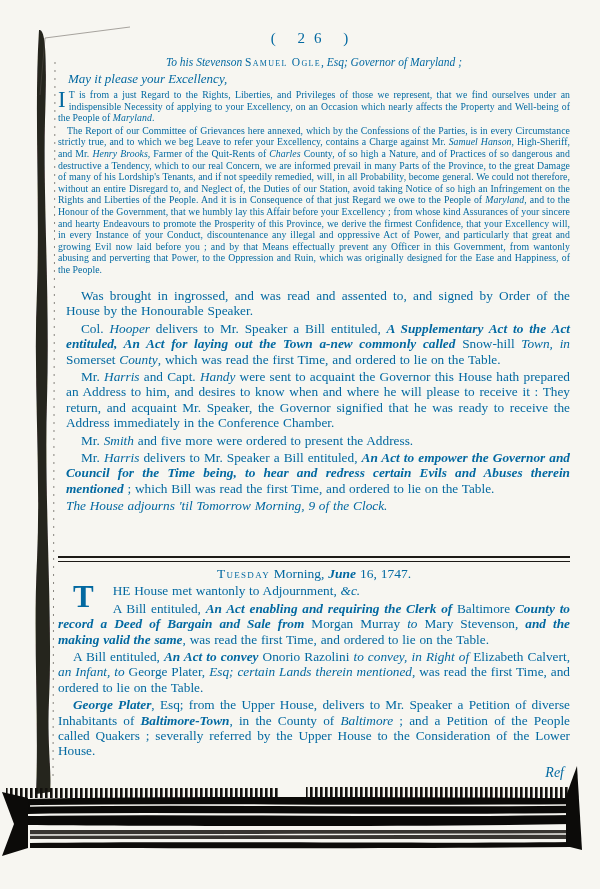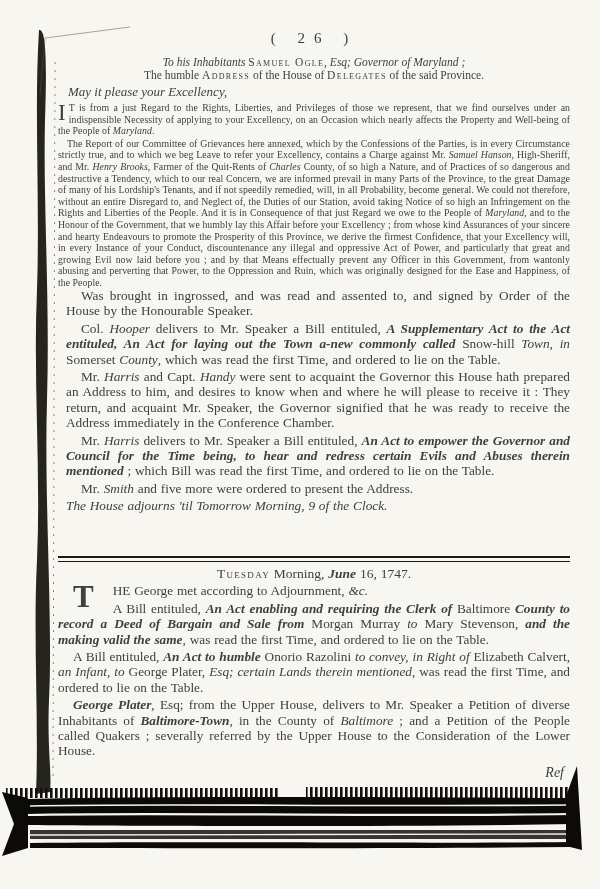--- a/index.html
+++ b/index.html
@@ -1,18 +1,18 @@
 <!DOCTYPE html>
 <html><head>
 <meta charset="utf-8">
 <style>
   html,body{margin:0;padding:0;background:#e9e8e4;}
   .page{
     position:relative;width:600px;height:889px;margin:0 auto;
-    background:#f7f6f1;overflow:hidden;color:#404040;
+    background:#f7f6f1;overflow:hidden;color:#0369a1;
     font-family:"Liberation Serif","DejaVu Serif",serif;
   }
   .content{position:absolute;left:58px;right:30px;top:30px;z-index:2;}
   .pageno{text-align:center;font-size:15px;letter-spacing:9px;margin:0 0 9px 0;}
   .dedication{text-align:center;font-style:italic;font-size:11.5px;line-height:13px;margin:0;}
   .addr-title{text-align:center;font-size:11.5px;line-height:13px;margin:0 0 2px 0;}
   .salutation{font-style:italic;font-size:13px;margin:2px 0 2px 10px;}
   .small-block{font-size:9.8px;line-height:11.6px;text-align:justify;letter-spacing:.05px;}
   .small-block p{margin:0 0 1px 0;}
   .small-block p.ind{text-indent:9px;}
@@ -63,42 +63,41 @@
       <rect x="30" y="830" width="540" height="9" fill="#16130f" opacity="0.85"></rect>
       <path d="M30,835 C200,833 400,836 570,834" stroke="#f5f4ef" stroke-width="1.4" fill="none"></path>
       <path d="M30,843 C200,841 420,844 570,842 L570,847 C400,849 200,848 30,848 Z" fill="#0e0c0a"></path>
       <path d="M2,792 L28,798 L28,848 L2,856 L14,824 Z" fill="#0c0b09"></path>
       <path d="M566,796 L577,766 L582,850 L566,846 Z" fill="#0c0b09"></path>
     </g>
   </svg>
 
   <div class="content">
     <div class="pageno">(  26  )</div>
-    <p class="dedication"><span>To his Inhabitants </span><span class="sc">Samuel Ogle</span><span>, Esq; Governor of Maryland ;</span></p>
-    <p class="addr-title"><span>The humble </span><span class="sc">Address</span><span> of the House of </span><span class="sc">Delegates</span><span> of the said Province.</span></p>
+    <p class="dedication"><span>To his Stevenson </span><span class="sc">Samuel Ogle</span><span>, Esq; Governor of Maryland ;</span></p>
     <p class="salutation">May it please your Excellency,</p>
     <div class="small-block">
       <p><span class="dc">I</span><span>T is from a just Regard to the Rights, Liberties, and Privileges of those we represent, that we find ourselves under an indispensible Necessity of applying to your Excellency, on an Occasion which nearly affects the Property and Well-being of the People of </span><span class="it">Maryland</span><span>.</span></p>
       <p class="ind"><span>The Report of our Committee of Grievances here annexed, which by the Confessions of the Parties, is in every Circumstance strictly true, and to which we beg Leave to refer your Excellency, contains a Charge against Mr. </span><span class="it">Samuel Hanson</span><span>, High-Sheriff, and Mr. </span><span class="it">Henry Brooks</span><span>, Farmer of the Quit-Rents of </span><span class="it">Charles</span><span> County, of so high a Nature, and of Practices of so dangerous and destructive a Tendency, which to our real Concern, we are informed prevail in many Parts of the Province, to the great Damage of many of his Lordship's Tenants, and if not speedily remedied, will, in all Probability, become general.  We could not therefore, without an entire Disregard to, and Neglect of, the Duties of our Station, avoid taking Notice of so high an Infringement on the Rights and Liberties of the People.  And it is in Consequence of that just Regard we owe to the People of </span><span class="it">Maryland</span><span>, and to the Honour of the Government, that we humbly lay this Affair before your Excellency ; from whose kind Assurances of your sincere and hearty Endeavours to promote the Prosperity of this Province, we derive the firmest Confidence, that your Excellency will, in every Instance of your Conduct, discountenance any illegal and oppressive Act of Power, and particularly that great and growing Evil now laid before you ; and by that Means effectually prevent any Officer in this Government, from wantonly abusing and perverting that Power, to the Oppression and Ruin, which was originally designed for the Ease and Happiness, of the People.</span></p>
     </div>
   </div>
 
   <div class="body-sec">
     <p><span>Was brought in ingrossed, and was read and assented to, and signed by Order of the House by the Honourable Speaker.</span></p>
     <p><span>Col. </span><span class="it">Hooper</span><span> delivers to Mr. Speaker a Bill entituled, </span><span class="bi">A Supplementary Act to the Act entituled, An Act for laying out the Town a-new commonly called </span><span>Snow-hill </span><span class="it">Town, in</span><span> Somerset </span><span class="it">County</span><span>, which was read the first Time, and ordered to lie on the Table.</span></p>
     <p><span>Mr. </span><span class="it">Harris</span><span> and Capt. </span><span class="it">Handy</span><span> were sent to acquaint the Governor this House hath prepared an Address to him, and desires to know when and where he will please to receive it :  They return, and acquaint Mr. Speaker, the Governor signified that he was ready to receive the Address immediately in the Conference Chamber.</span></p>
+    <p><span>Mr. </span><span class="it">Smith</span><span> and five more were ordered to present the Address.</span></p>
     <p><span>Mr. </span><span class="it">Harris</span><span> delivers to Mr. Speaker a Bill entituled, </span><span class="bi">An Act to empower the Governor and Council for the Time being, to hear and redress certain Evils and Abuses therein mentioned</span><span> ; which Bill was read the first Time, and ordered to lie on the Table.</span></p>
-    <p><span>Mr. </span><span class="it">Smith</span><span> and five more were ordered to present the Address.</span></p>
     <p class="adjourn">The House adjourns 'til Tomorrow Morning, 9 of the Clock.</p>
   </div>
 
   <div class="session-sec">
     <div class="rule-double"></div>
     <p class="session-head"><span class="sc">Tuesday</span><span> Morning, </span><span class="bi">June</span><span> 16, 1747.</span></p>
-    <p class="flush"><span class="dc2">T</span><span>HE George met according to Adjournment, </span><span class="it">&amp;c.</span></p>
+    <p class="flush"><span class="dc2">T</span><span>HE House met wantonly to Adjournment, </span><span class="it">&amp;c.</span></p>
     <p class="flush"><span>A Bill entituled, </span><span class="bi">An Act enabling and requiring the Clerk of </span><span>Baltimore </span><span class="bi">County to record a Deed of Bargain and Sale from </span><span>Morgan Murray </span><span class="it">to</span><span> Mary Stevenson, </span><span class="bi">and the making valid the same</span><span>, was read the first Time, and ordered to lie on the Table.</span></p>
-    <p><span>A Bill entituled, </span><span class="bi">An Act to humble </span><span>Onorio Razolini </span><span class="it">to convey, in Right of</span><span> Elizabeth Calvert, </span><span class="it">an Infant, to</span><span> George Plater, </span><span class="it">Esq; certain Lands therein mentioned</span><span>, was read the first Time, and ordered to lie on the Table.</span></p>
+    <p><span>A Bill entituled, </span><span class="bi">An Act to convey </span><span>Onorio Razolini </span><span class="it">to convey, in Right of</span><span> Elizabeth Calvert, </span><span class="it">an Infant, to</span><span> George Plater, </span><span class="it">Esq; certain Lands therein mentioned</span><span>, was read the first Time, and ordered to lie on the Table.</span></p>
     <p><span class="bi">George Plater</span><span>, Esq; from the Upper House, delivers to Mr. Speaker a Petition of diverse Inhabitants of </span><span class="bi">Baltimore-Town</span><span>, in the County of </span><span class="it">Baltimore</span><span> ; and a Petition of the People called Quakers ; severally referred by the Upper House to the Consideration of the Lower House.</span></p>
   </div>
 
   <div class="catchword">Ref</div>
 
 </div>
 
 </body></html>

